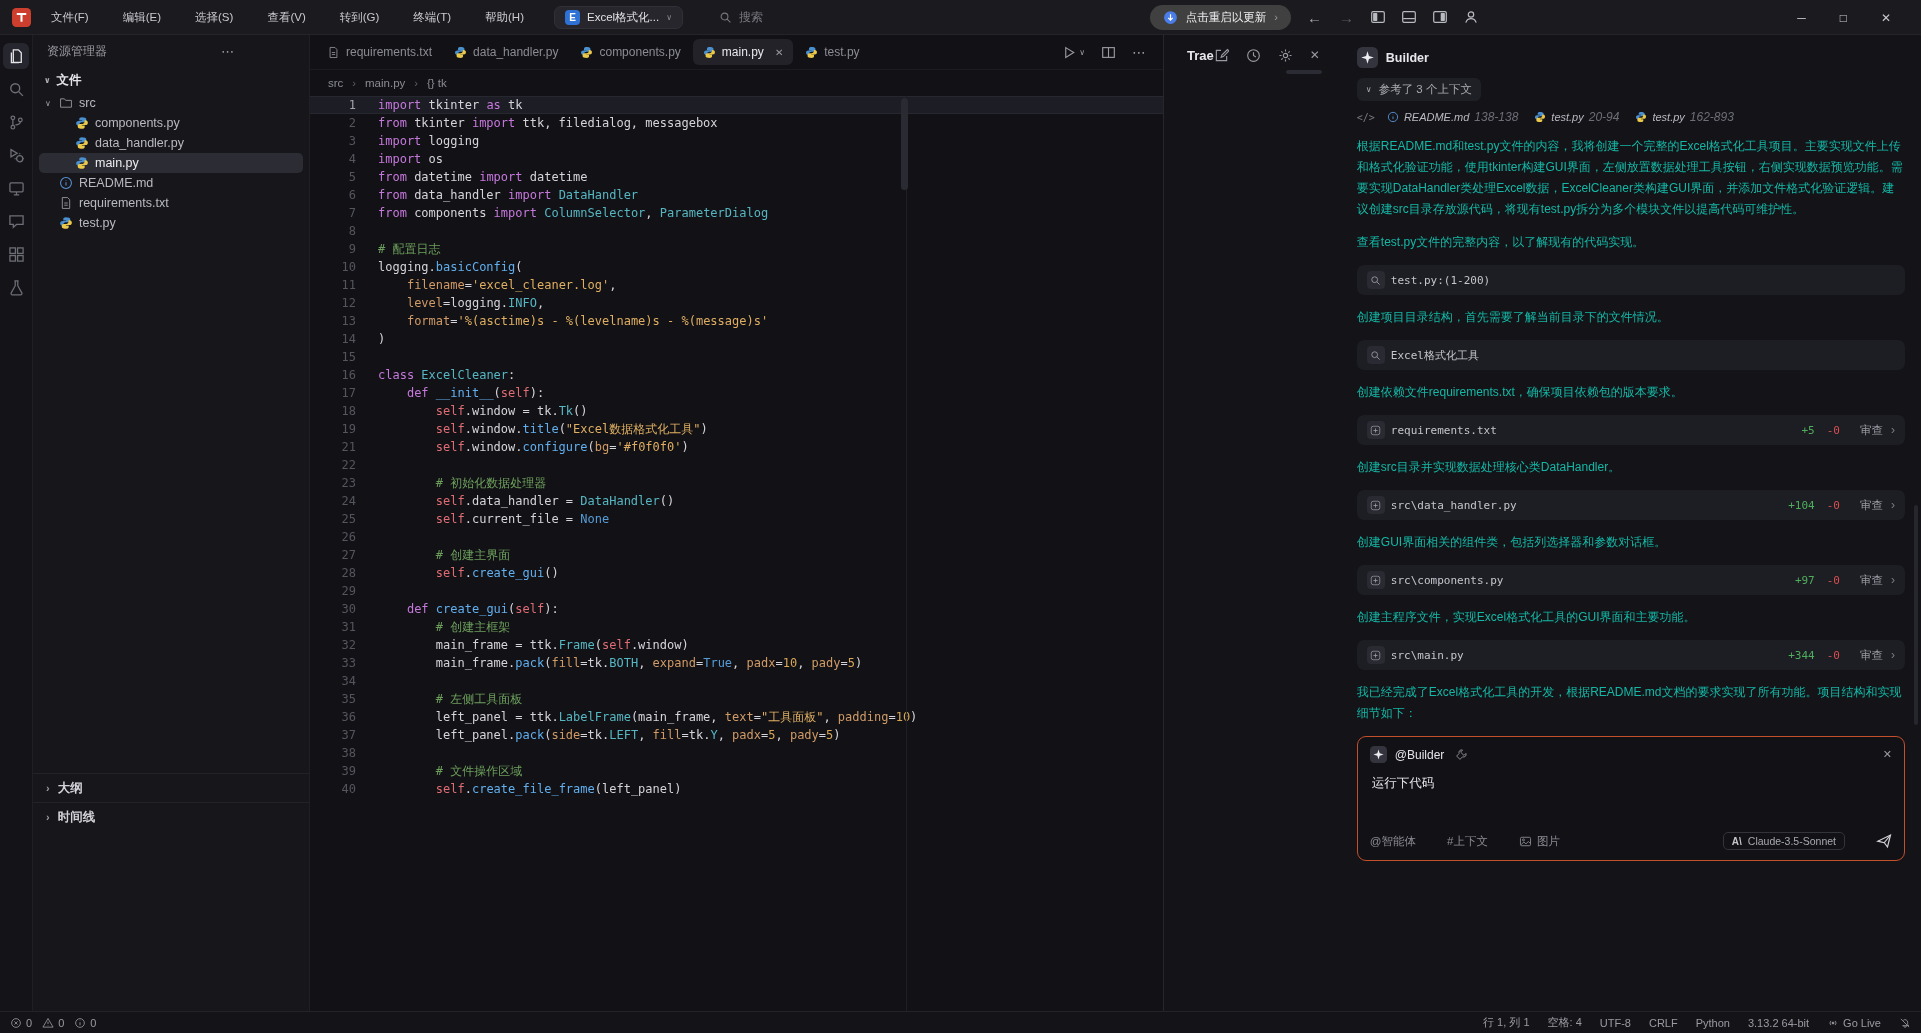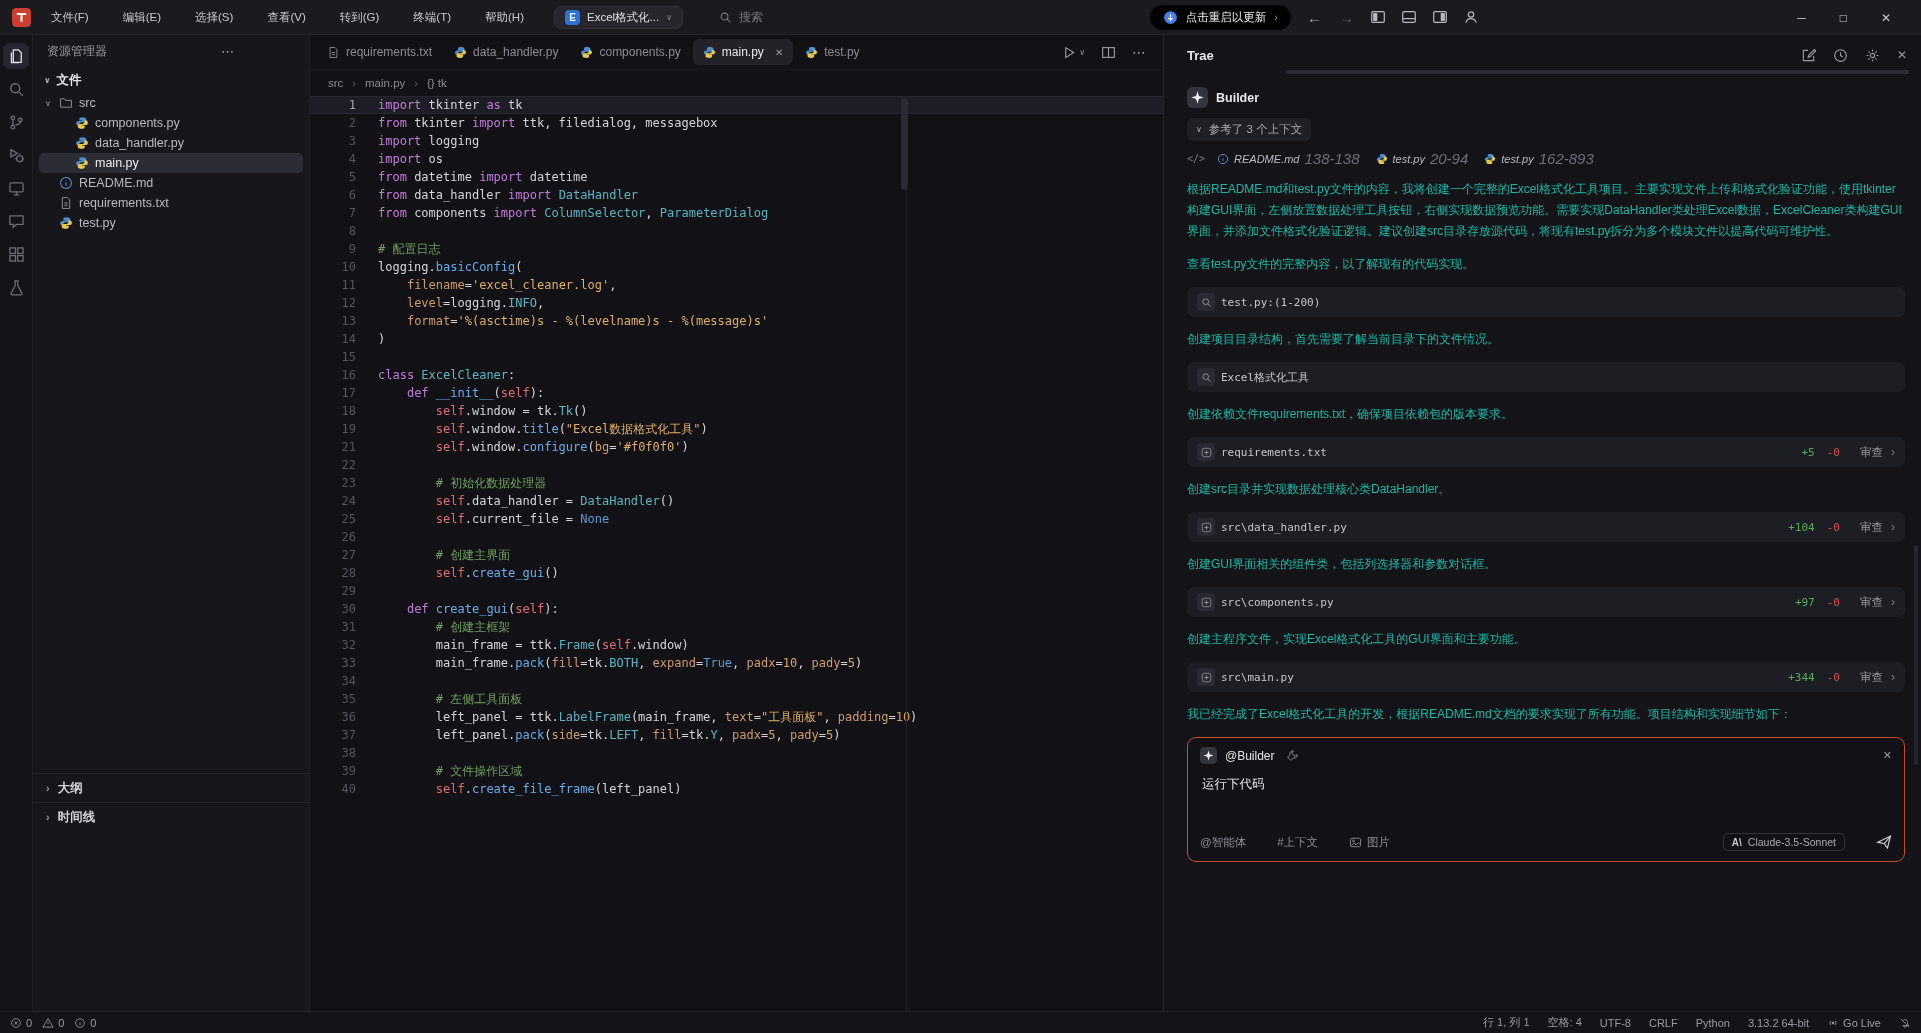--- a/index.html
+++ b/index.html
@@ -13,21 +13,21 @@
 .titlebar{position:absolute;top:0;left:0;right:0;height:35px;background:#1a1a1f;border-bottom:1px solid #242429;display:flex;align-items:center;padding:0 12px;z-index:5}
 .logo{width:19px;height:19px;margin-right:12px}
 .menus{display:flex;gap:18px}
 .menu-item{font-size:11.5px;color:#c9c9cf;padding:4px 8px;border-radius:5px;cursor:default;white-space:nowrap}
 .ws-pill{display:flex;align-items:center;gap:7px;background:#26262c;border:1px solid #303038;border-radius:7px;padding:3px 10px;margin-left:22px;font-size:11.5px;color:#e2e2e6;white-space:nowrap}
 .ws-icon{width:15px;height:15px;border-radius:4px;background:#2f72d6;color:#fff;font-size:10px;font-weight:bold;display:flex;align-items:center;justify-content:center}
 .ws-chev{color:#8a8a92;font-size:8px}
 .search-pill{display:flex;align-items:center;gap:7px;margin-left:26px;font-size:12px;color:#77777f;padding:4px 10px}
 .search-pill .icon{width:13px;height:13px;color:#77777f}
 .tb-right{margin-left:auto;margin-right:430px;display:flex;align-items:center;gap:15px}
-.update-pill{display:flex;align-items:center;gap:8px;background:#000000;border-radius:16px;padding:5px 13px;font-size:11.5px;color:#f0f0f4;white-space:nowrap}
+.update-pill{display:flex;align-items:center;gap:8px;background:#404040;border-radius:16px;padding:5px 13px;font-size:11.5px;color:#f0f0f4;white-space:nowrap}
 .update-pill .icon{width:15px;height:15px}
 .update-chev{color:#9a9aa2;font-size:11px}
 .nav-arrow{color:#a9a9b1;font-size:15px;padding:0 1px}
 .nav-arrow.dim{color:#5a5a62}
 .tb-icon{width:16px;height:16px;color:#b9b9c1}
 .win-controls{position:absolute;right:30px;top:0;height:35px;display:flex;align-items:center;gap:34px;color:#c9c9cf}
 .win-glyph{font-size:12px}
 
 
 .activitybar{position:absolute;top:35px;bottom:22px;left:0;width:33px;background:#141418;border-right:1px solid #1f1f24;display:flex;flex-direction:column;align-items:center;padding-top:8px;gap:7px}
@@ -70,40 +70,40 @@
 .ln{width:68px;flex:none;text-align:right;padding-right:22px;color:#55555e}
 .code-line.current .ln{color:#a2a2ac}
 .lc{color:#d4d4da}
 .tk-k{color:#c678dd}.tk-s{color:#dfae62}.tk-c{color:#6d9f5c}.tk-f{color:#61afef}
 .tk-cl{color:#56b6c2}.tk-sf{color:#e06c75}.tk-p{color:#d19a66}.tk-n{color:#d8a657}
 .tk-b{color:#569cd6}.tk-cn{color:#56b6c2}
 .ruler{position:absolute;top:0;bottom:0;left:596px;width:1px;background:#1e1e25}
 .vthumb{position:absolute;top:2px;left:591px;width:7px;height:92px;border-radius:4px;background:#2a2a32}
 
 
-.chat{position:absolute;top:35px;bottom:22px;left:1163px;width:758px;background:#131318;border-left:1px solid #26262c;display:flex;flex-direction:column}
+.chat{position:absolute;top:35px;bottom:22px;left:1163px;width:758px;background:#131318;border-left:1px solid #26262c;display:flex;flex-direction:row}
 .chat-header{position:relative;display:flex;align-items:center;height:40px;padding:0 14px 0 23px;flex:none}
 .chat-title{font-size:13px;font-weight:bold;color:#e8e8ec}
 .chat-hicons{margin-left:auto;display:flex;gap:17px;align-items:center;color:#9a9aa2}
 .chat-hicons .icon{width:15px;height:15px}
 .chat-hicons .glyph{font-size:12px}
 .chat-topbar{position:absolute;left:122px;right:12px;bottom:1px;height:4px;border-radius:2px;background:#2b2b33}
 .chat-scroll{flex:1;position:relative;padding:6px 16px 0 23px;overflow:hidden}
 .builder-row{display:flex;align-items:center;gap:8px;margin:6px 0 10px}
 .builder-avatar{width:21px;height:21px}
 .builder-name{font-size:12.5px;font-weight:bold;color:#e8e8ec}
 .ctx-toggle{display:inline-flex;align-items:center;gap:7px;background:#1f1f26;border-radius:6px;padding:4px 9px;font-size:11.5px;color:#a9a9b1}
 .ctx-toggle .chev{font-size:8px}
 .ctx-row{display:flex;align-items:center;gap:12px;margin:9px 0 2px;font-size:11px}
 .ctx-code{font-family:"DejaVu Sans Mono",monospace;color:#7b7b84;font-size:10px}
 .ctx-refs{display:inline-flex;gap:16px}
 .ctx-ref{display:inline-flex;align-items:center;gap:5px;font-style:italic}
 .ctx-ref .icon{width:12px;height:12px}
 .ctx-name{color:#b9b9c1}
-.ctx-range{color:#6e6e78;font-size:15px}
+.ctx-range{color:#6e6e78;font-size:12px}
 .msg-p{font-size:12px;line-height:21px;color:#14b8a6;margin:12px 0}
 .tool-chip{display:flex;align-items:center;gap:6px;height:30px;border-radius:7px;background:#1d1d24;padding:0 10px;margin:10px 0;font-size:11.5px}
 .chip-icbox{width:18px;height:18px;border-radius:4px;background:#2a2a32;color:#9a9aa2;display:flex;align-items:center;justify-content:center;flex:none}
 .chip-icbox svg{width:11px;height:11px}
 .chip-label{font-family:"DejaVu Sans Mono",monospace;font-size:11px;color:#c5c5cc}
 .chip-spacer{flex:1}
 .diff-add{color:#4fae5c;font-size:11px;font-family:"DejaVu Sans Mono",monospace}
 .diff-rem{color:#d95050;font-size:11px;font-family:"DejaVu Sans Mono",monospace;margin-left:6px}
 .chip-action{color:#9a9aa2;font-size:11.5px;margin-left:14px}
 .chip-chev{color:#7b7b84;font-size:12px;margin-left:2px}

